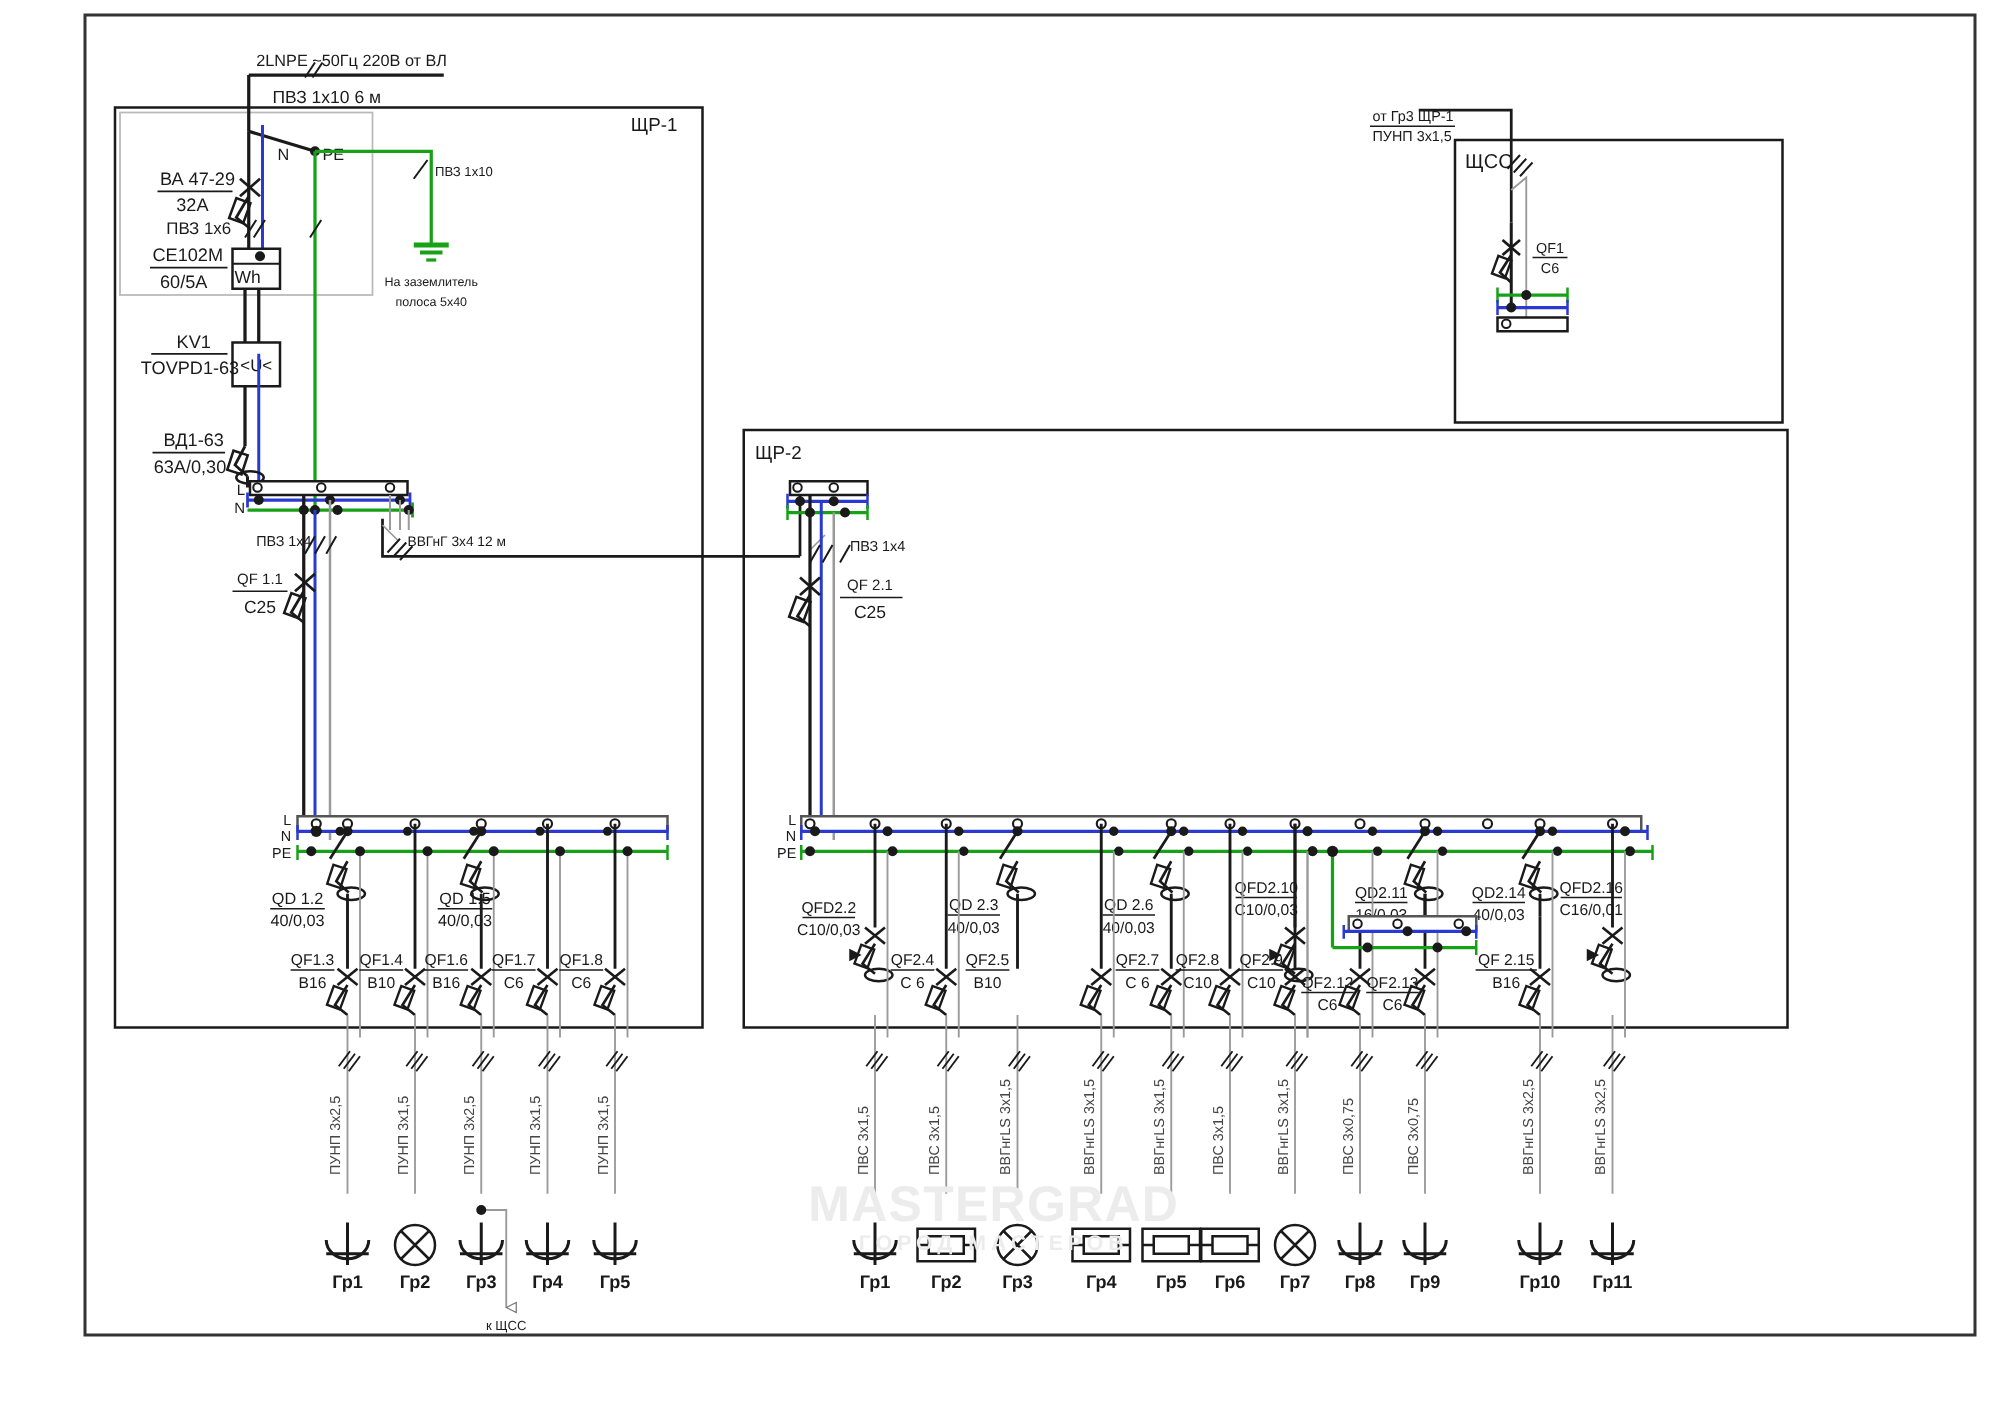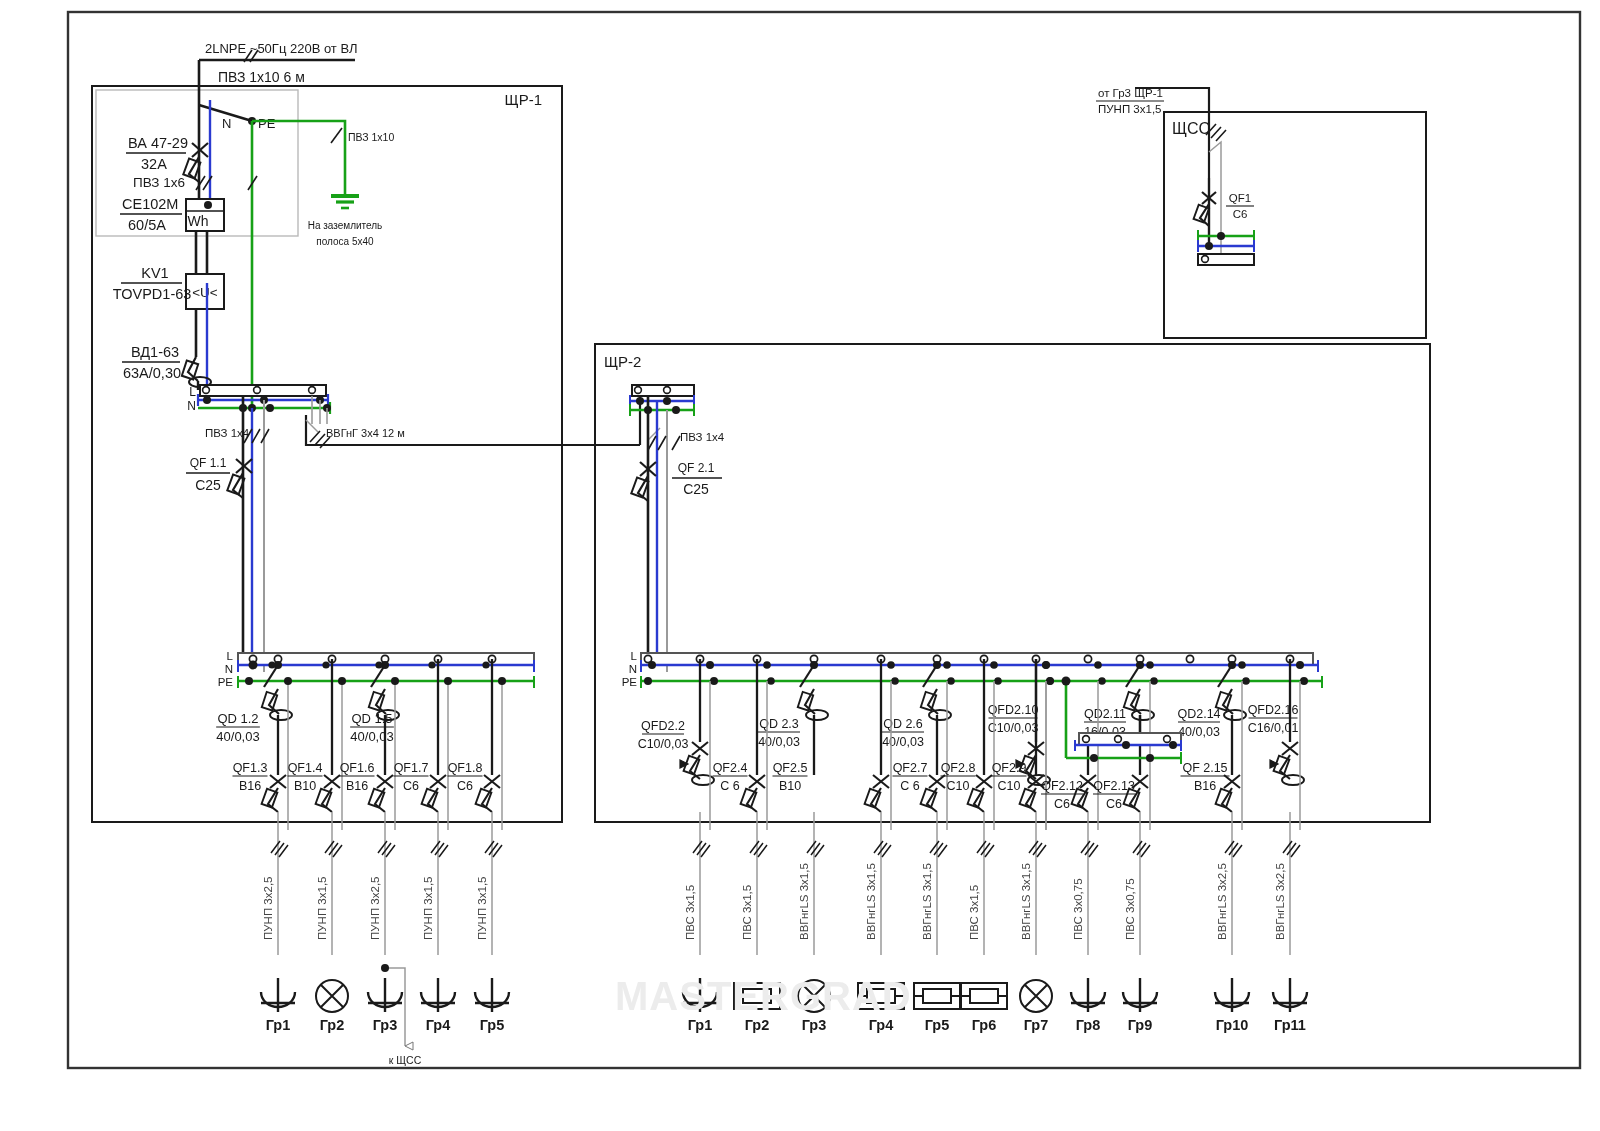--- a/index.html
+++ b/index.html
@@ -1,19 +1,19 @@
 <!DOCTYPE html>
 <html><head>
 <meta charset="utf-8">
 <style>
   html,body{margin:0;padding:0;background:#fff;}
   body{width:1600px;height:1131px;font-family:"Liberation Sans",sans-serif;}
   #stage{position:relative;width:1600px;height:1131px;overflow:hidden;background:#fff;}
   svg{position:absolute;left:0;top:0;}
-  .wm{position:absolute;left:615px;top:976px;width:360px;
+  .wm{position:absolute;left:615px;top:944px;width:360px;text-align:center;
       color:#ececec;font-weight:bold;font-family:"Liberation Sans",sans-serif;
       pointer-events:none;user-select:none;}
   .wm .w1{font-size:40px;letter-spacing:1px;line-height:40px;}
   .wm .w2{font-size:17px;letter-spacing:4px;line-height:22px;}
 </style>
 </head>
 <body>
 
 <div id="stage">
 
@@ -703,15 +703,16 @@
   <rect x="1198" y="254" width="56" height="11" fill="#fff" stroke="#1a1a1a" stroke-width="2"></rect>
   <circle cx="1205" cy="259" r="3.4" fill="#fff" stroke="#1a1a1a" stroke-width="1.6"></circle>
 
   <path d="M385,968 L405,968 L405,1046" stroke="#9a9a9a" stroke-width="1.5" fill="none" marker-end="url(#arrowdown)"></path>
   <circle cx="385" cy="968" r="4" fill="#1a1a1a"></circle>
   <text x="405" y="1064" font-size="10.5" fill="#1a1a1a" text-anchor="middle">к ЩСС</text>
 </svg>
 
 <div class="wm">
   <div class="w1">MASTERGRAD</div>
+  <div class="w2">ГОРОД МАСТЕРОВ</div>
 </div>
 
 </div>
 
 </body></html>

